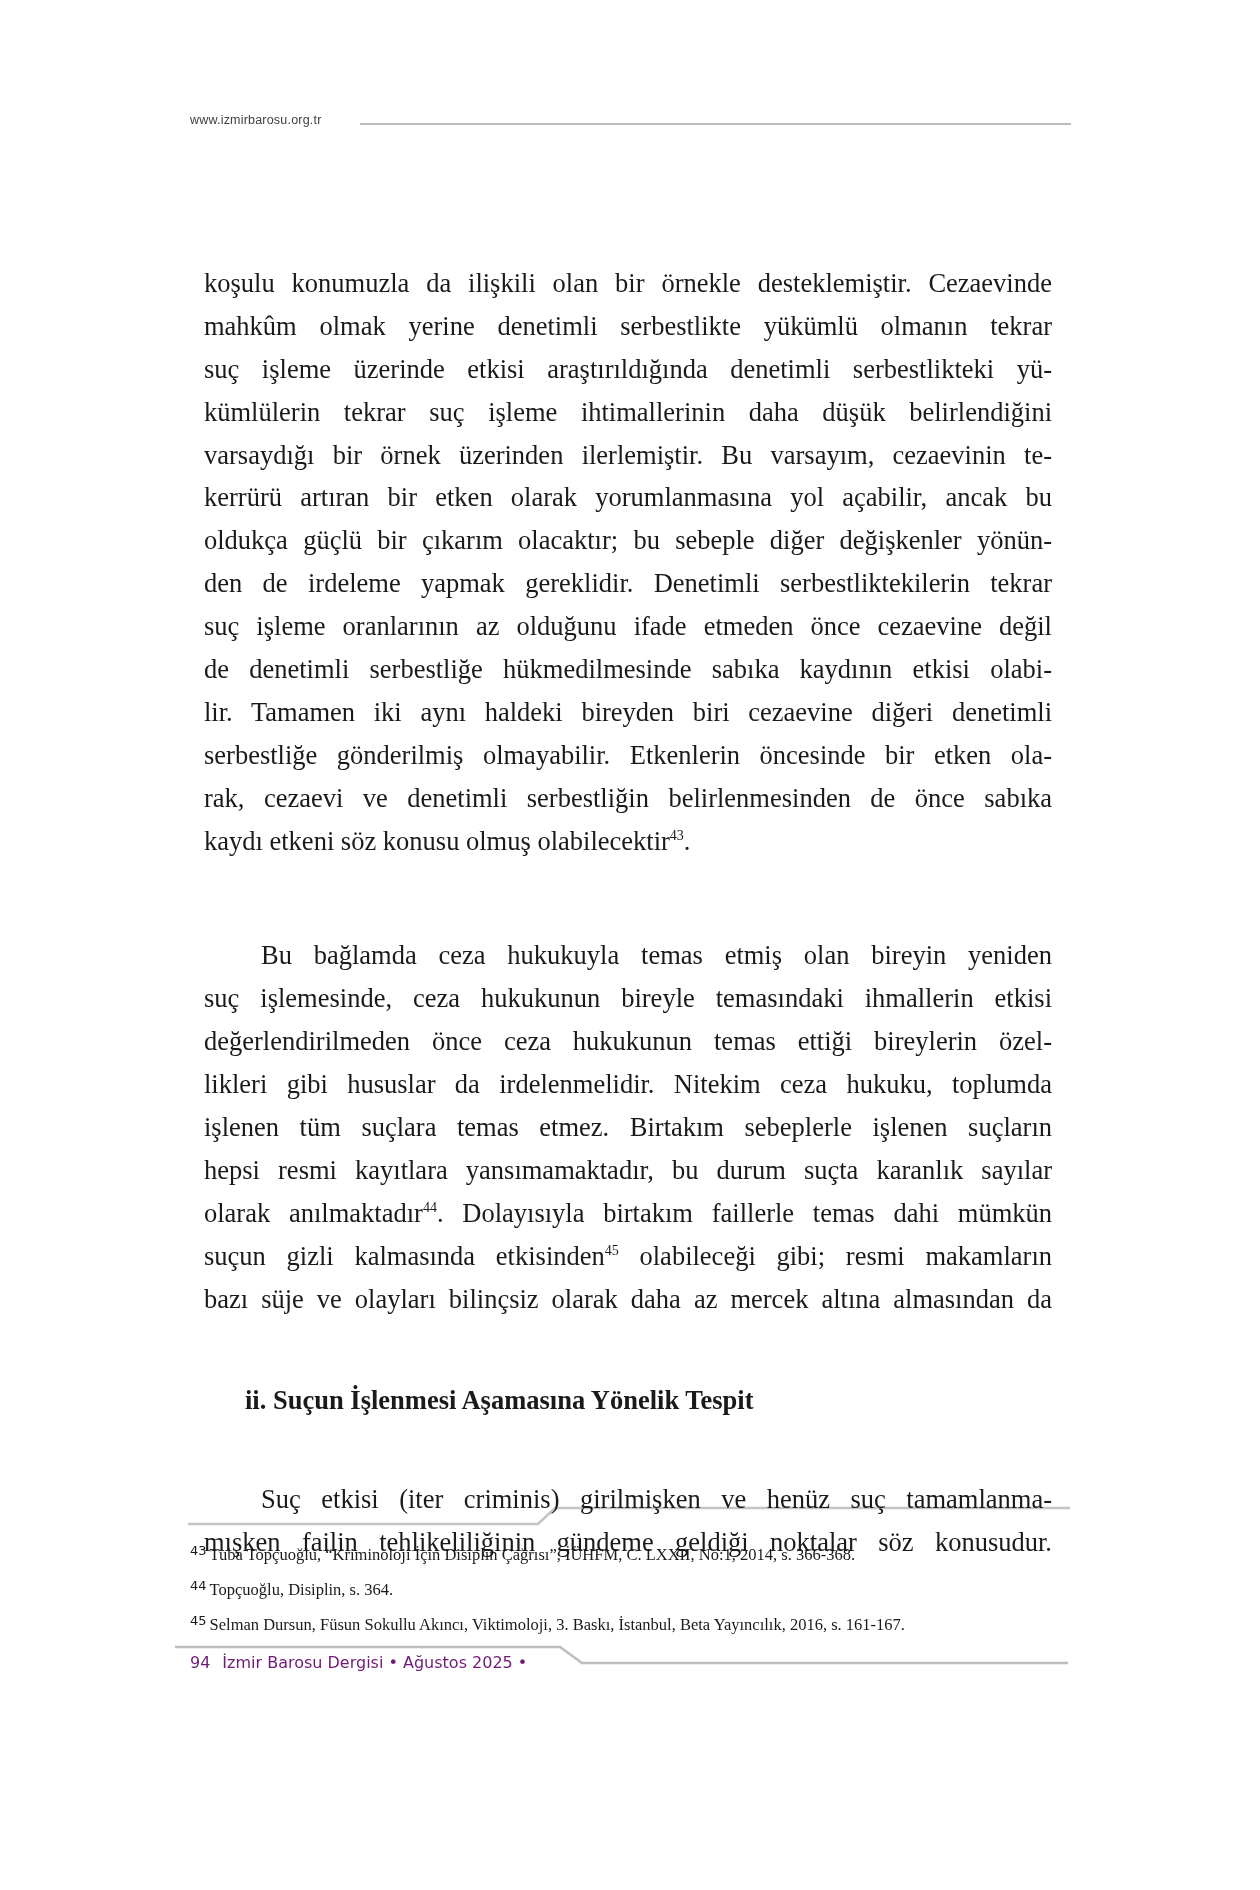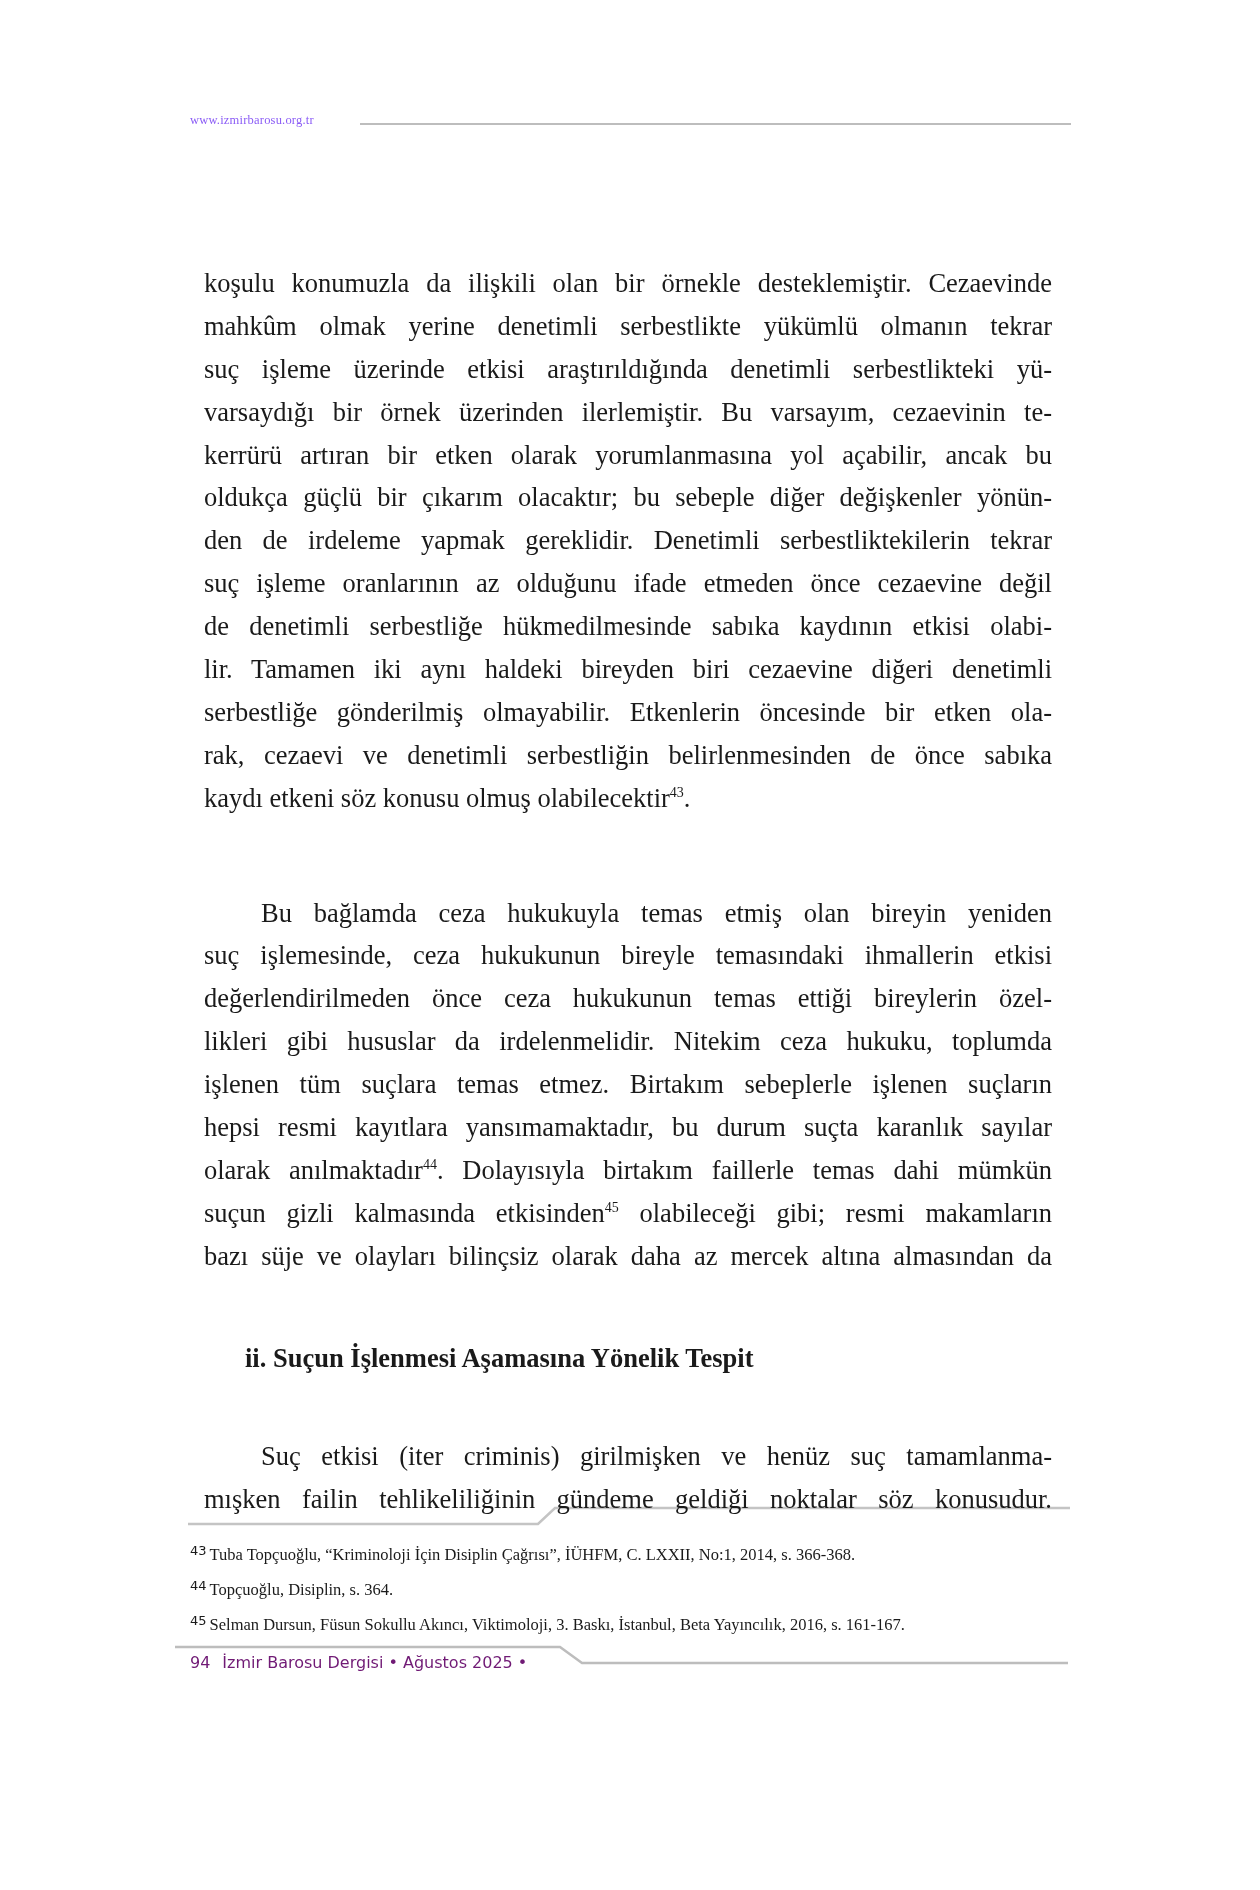--- a/index.html
+++ b/index.html
@@ -11,24 +11,24 @@
       width: 1260px;
       height: 1890px;
       position: relative;
       overflow: hidden;
       color: #1a1a1a;
     }
     .header-url {
       position: absolute;
       left: 190px;
       top: 112px;
-      font-family: Liberation Serif, serif;
+      font-family: Liberation Sans, sans-serif;
       font-size: 12.5px;
       letter-spacing: 0.2px;
-      color: #8b5cf6;
+      color: #404040;
       line-height: 16px;
       background: #fff;
       padding-right: 3px;
       z-index: 2;
     }
     .body-col {
       position: absolute;
       left: 188px;
       top: 246px;
       width: 880px;
@@ -121,20 +121,21 @@
   <polyline points="175,1647 560,1647 582,1663 1068,1663" fill="none" stroke="#bdbdbd" stroke-width="2.5"></polyline>
 </svg>
 
 <div class="header-url">www.izmirbarosu.org.tr</div>
 
 <div class="body-col">
   <p>
     <span class="line">koşulu konumuzla da ilişkili olan bir örnekle desteklemiştir. Cezaevinde</span>
     <span class="line">mahkûm olmak yerine denetimli serbestlikte yükümlü olmanın tekrar</span>
     <span class="line">suç işleme üzerinde etkisi araştırıldığında denetimli serbestlikteki yü-</span>
+    <span class="line">kümlülerin tekrar suç işleme ihtimallerinin daha düşük belirlendiğini</span>
     <span class="line">varsaydığı bir örnek üzerinden ilerlemiştir. Bu varsayım, cezaevinin te-</span>
     <span class="line">kerrürü artıran bir etken olarak yorumlanmasına yol açabilir, ancak bu</span>
     <span class="line">oldukça güçlü bir çıkarım olacaktır; bu sebeple diğer değişkenler yönün-</span>
     <span class="line">den de irdeleme yapmak gereklidir. Denetimli serbestliktekilerin tekrar</span>
     <span class="line">suç işleme oranlarının az olduğunu ifade etmeden önce cezaevine değil</span>
     <span class="line">de denetimli serbestliğe hükmedilmesinde sabıka kaydının etkisi olabi-</span>
     <span class="line">lir. Tamamen iki aynı haldeki bireyden biri cezaevine diğeri denetimli</span>
     <span class="line">serbestliğe gönderilmiş olmayabilir. Etkenlerin öncesinde bir etken ola-</span>
     <span class="line">rak, cezaevi ve denetimli serbestliğin belirlenmesinden de önce sabıka</span>
     <span class="line last"><span>kaydı etkeni söz konusu olmuş olabilecektir</span><sup class="fnref">43</sup><span>.</span></span>

